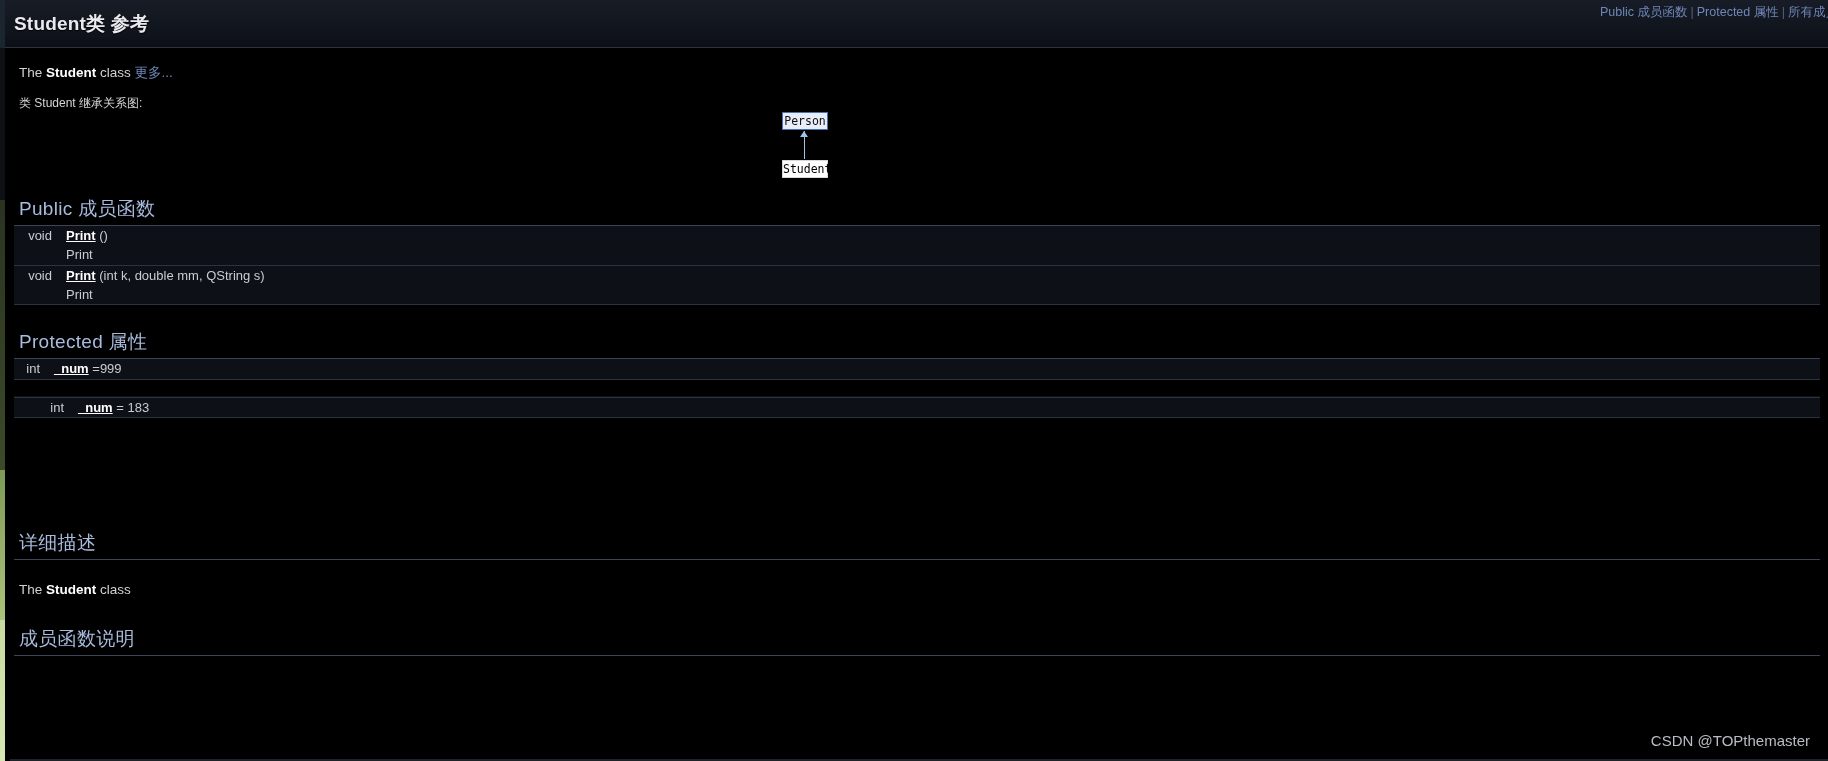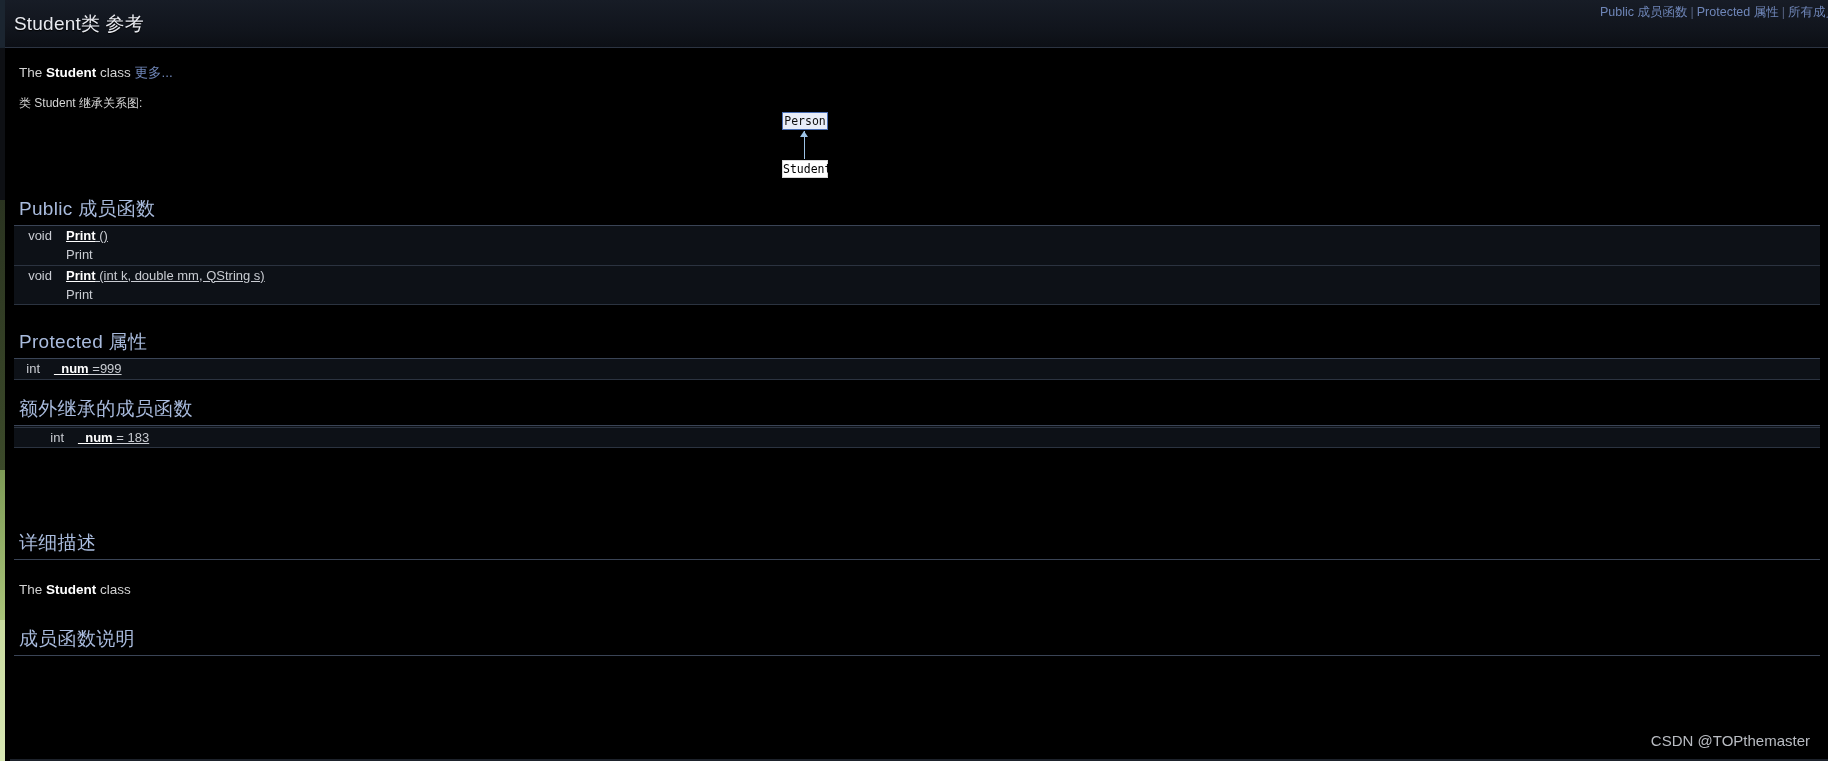--- a/index.html
+++ b/index.html
@@ -40,21 +40,21 @@
   .titlearea {
     position: relative;
     height: 48px;
     background: linear-gradient(to bottom, #171c26 0%, #11151d 60%, #0c0f15 100%);
     border-bottom: 1px solid #2c3442;
   }
   .titlearea .title {
     position: absolute;
     left: 9px; top: 11px;
     font-size: 19px;
-    font-weight: normal;
+    font-weight: bold;
     color: #e8eaf0;
     letter-spacing: .2px;
     text-shadow: 0 1px 1px #000;
   }
   .summary-nav {
     position: absolute;
     right: -10px; top: 4px;
     font-size: 12.5px;
     white-space: nowrap;
     color: #6f86b8;
@@ -155,21 +155,20 @@
   }
   td.memItemLeft {
     text-align: right;
     white-space: nowrap;
     width: 46px;
     padding-right: 6px;
     color: #cfd3da;
   }
   td.memItemRight {
     color: #cfd3da;
-    text-decoration: underline;
   }
   td.memItemRight b, td.memItemRight .fname {
     color: #ffffff;
     font-weight: bold;
   }
   td.mdescLeft {
     width: 46px;
     background: #0d1117;
   }
   td.mdescRight {
@@ -294,21 +293,20 @@
       </tr>
       <tr class="separator">
             <td></td>
             <td></td>
           </tr>
     </tbody>
       </table>
   </div>
 
   <div class="memtitle-wrap" style="top:396px;">
-    <h2 class="groupheader">额外继承的成员函数</h2>
     <table class="memberdecls">
       <tbody>
       <tr class="separator">
             <td></td>
             <td></td>
           </tr>
       <tr class="memitem">
         <td class="memItemLeft" style="width:58px;">int</td>
         <td class="memItemRight"><a class="fname" href="#">_num</a><span> = 183</span></td>
       </tr>

